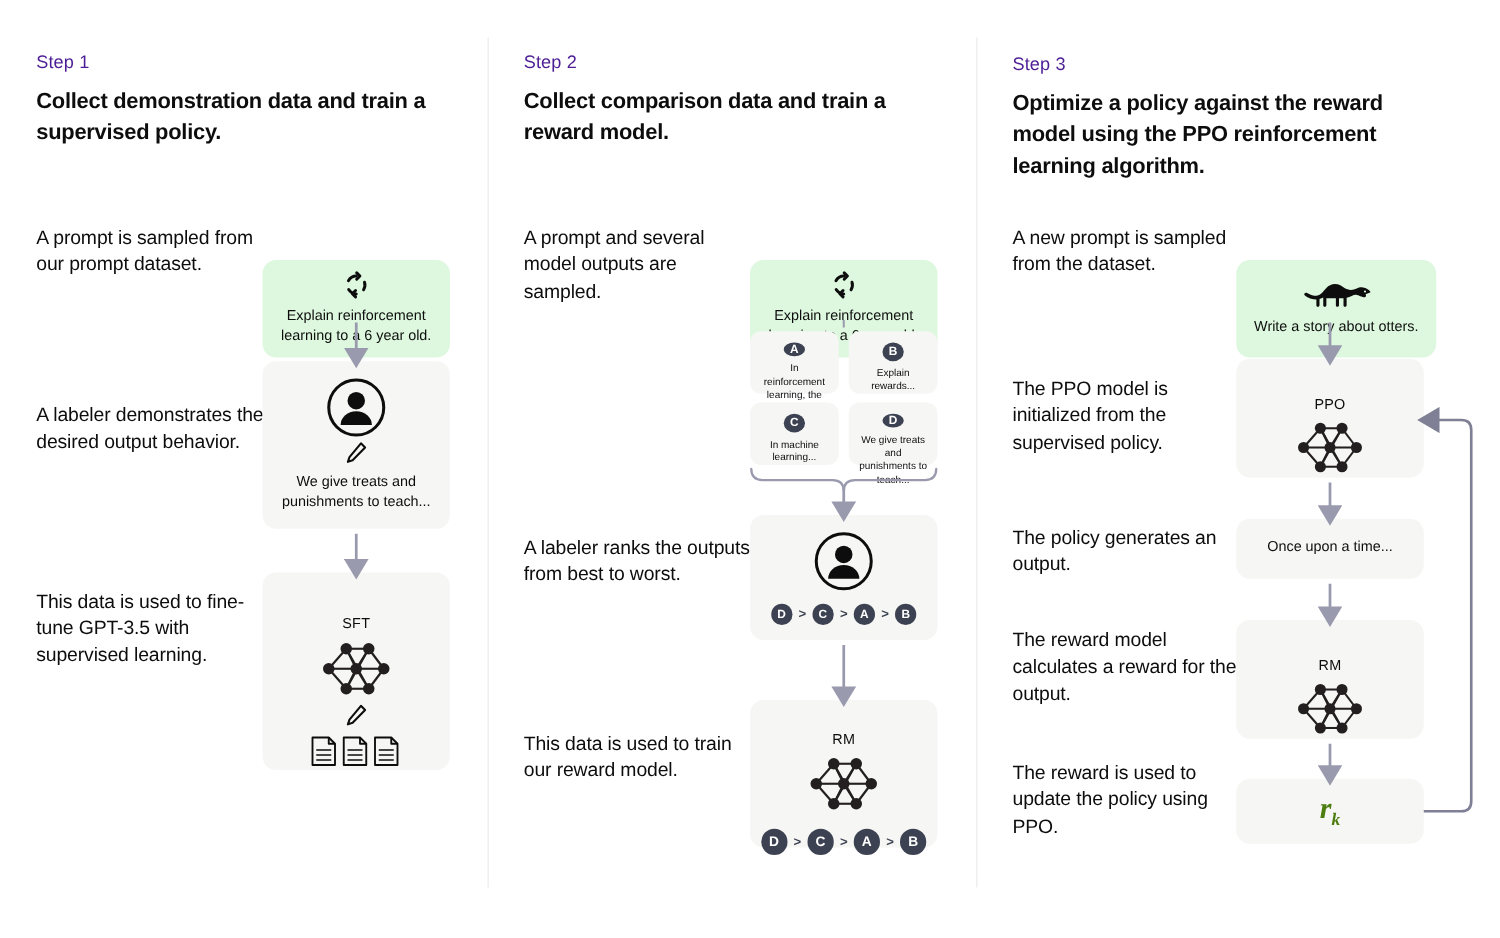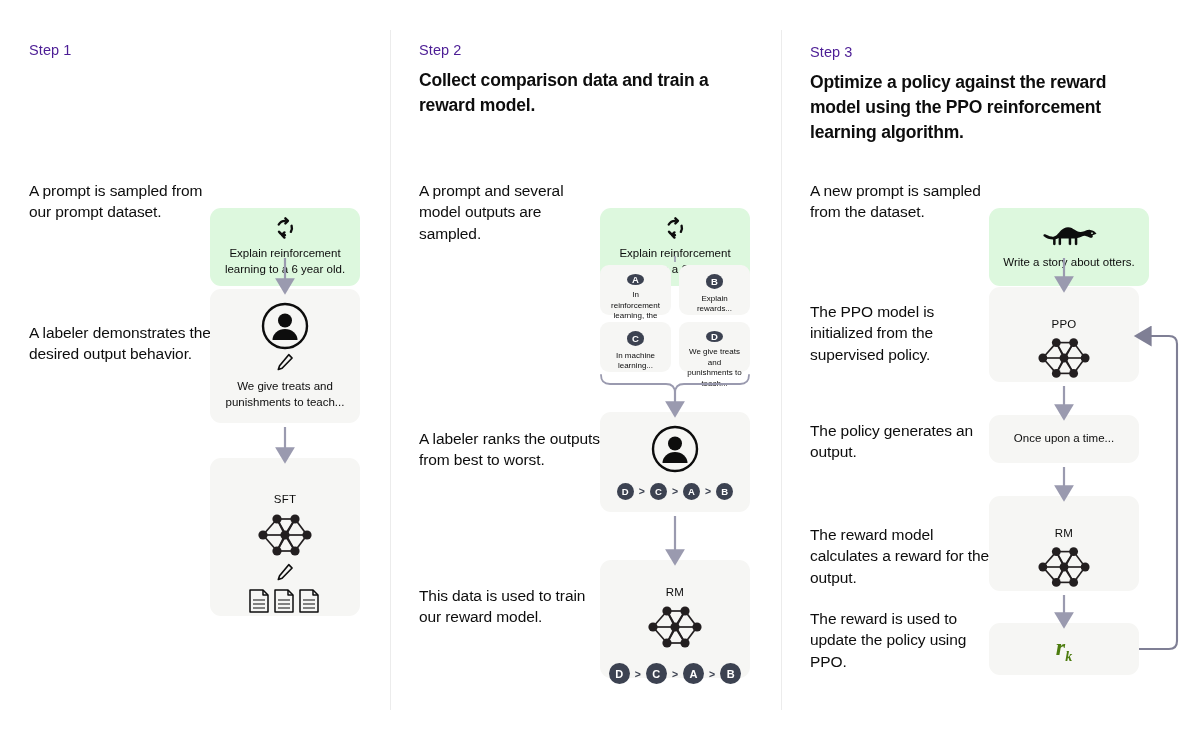--- a/index.html
+++ b/index.html
@@ -106,23 +106,25 @@
 <body>
 
 <div class="board">
 
   <div class="divider d1"></div>
   <div class="divider d2"></div>
 
   <div class="column col1">
 
     <div class="step-label" style="top:42px">Step 1</div>
+    <div class="step-title" style="top:68px">Collect demonstration data and train a supervised policy.</div>
 
     <div class="caption" style="top:322px">A labeler demonstrates the desired output behavior.</div>
     <div class="caption" style="top:180px">A prompt is sampled from our prompt dataset.</div>
+    <div class="caption" style="top:471px">This data is used to fine-tune GPT-3.5 with supervised learning.</div>
 
     <div class="box green" style="left:210px; top:176px; width:150px; height:78px;">
       <span>
         <svg width="22" height="22" viewBox="0 0 24 24" fill="none" stroke="#0d0d0d" stroke-width="2.6" stroke-linecap="round">
           <path d="M5.2 8.2 A8 8 0 0 1 12 4.2"></path>
           <path d="M19.2 9.6 A8 8 0 0 1 18.4 16.2"></path>
           <path d="M12 19.8 A8 8 0 0 1 5.4 16.0"></path>
           <path d="M12.4 1.4 L15.2 4.2 L12.4 7.0" stroke-linejoin="round" fill="none"></path>
           <path d="M11.4 16.8 L8.6 19.6 L11.4 22.4" stroke-linejoin="round" fill="none"></path>
         </svg>
@@ -332,21 +334,21 @@
   </div>
 
   <div class="column col3">
 
     <div class="step-label" style="top:44px">Step 3</div>
     <div class="step-title" style="top:70px">Optimize a policy against the reward model using the PPO reinforcement learning algorithm.</div>
 
     <div class="caption" style="top:180px">A new prompt is sampled from the dataset.</div>
     <div class="caption" style="top:301px">The PPO model is initialized from the supervised policy.</div>
     <div class="caption" style="top:420px">The policy generates an output.</div>
-    <div class="caption" style="top:524px">The reward model calculates a reward for the output.</div>
+    <div class="caption" style="top:502px">The reward model calculates a reward for the output.</div>
     <div class="caption" style="top:608px">The reward is used to update the policy using PPO.</div>
 
     <div class="box green" style="left:208px; top:176px; width:160px; height:78px;">
       <span>
         <svg width="58" height="24" viewBox="0 0 58 24" fill="#0d0d0d">
           <path d="M56.5 9.8 c-1.0 -2.0 -3.3 -3.6 -6.2 -3.9 c-2.0 -0.2 -3.6 0.3 -4.9 0.9
                    c-1.6 0.7 -3.1 1.2 -5.1 1.1 c-2.3 -0.1 -4.0 -1.0 -5.6 -2.1
                    c-1.9 -1.3 -3.7 -2.6 -6.6 -2.6 c-3.0 0 -5.3 1.4 -7.0 3.1
                    c-1.6 1.6 -2.7 3.3 -4.3 4.6 c-1.6 1.3 -3.3 1.9 -5.4 1.7
                    c-1.2 -0.1 -2.3 -0.5 -3.3 -1.0 c-0.8 -0.4 -1.6 -0.9 -2.4 -1.2

